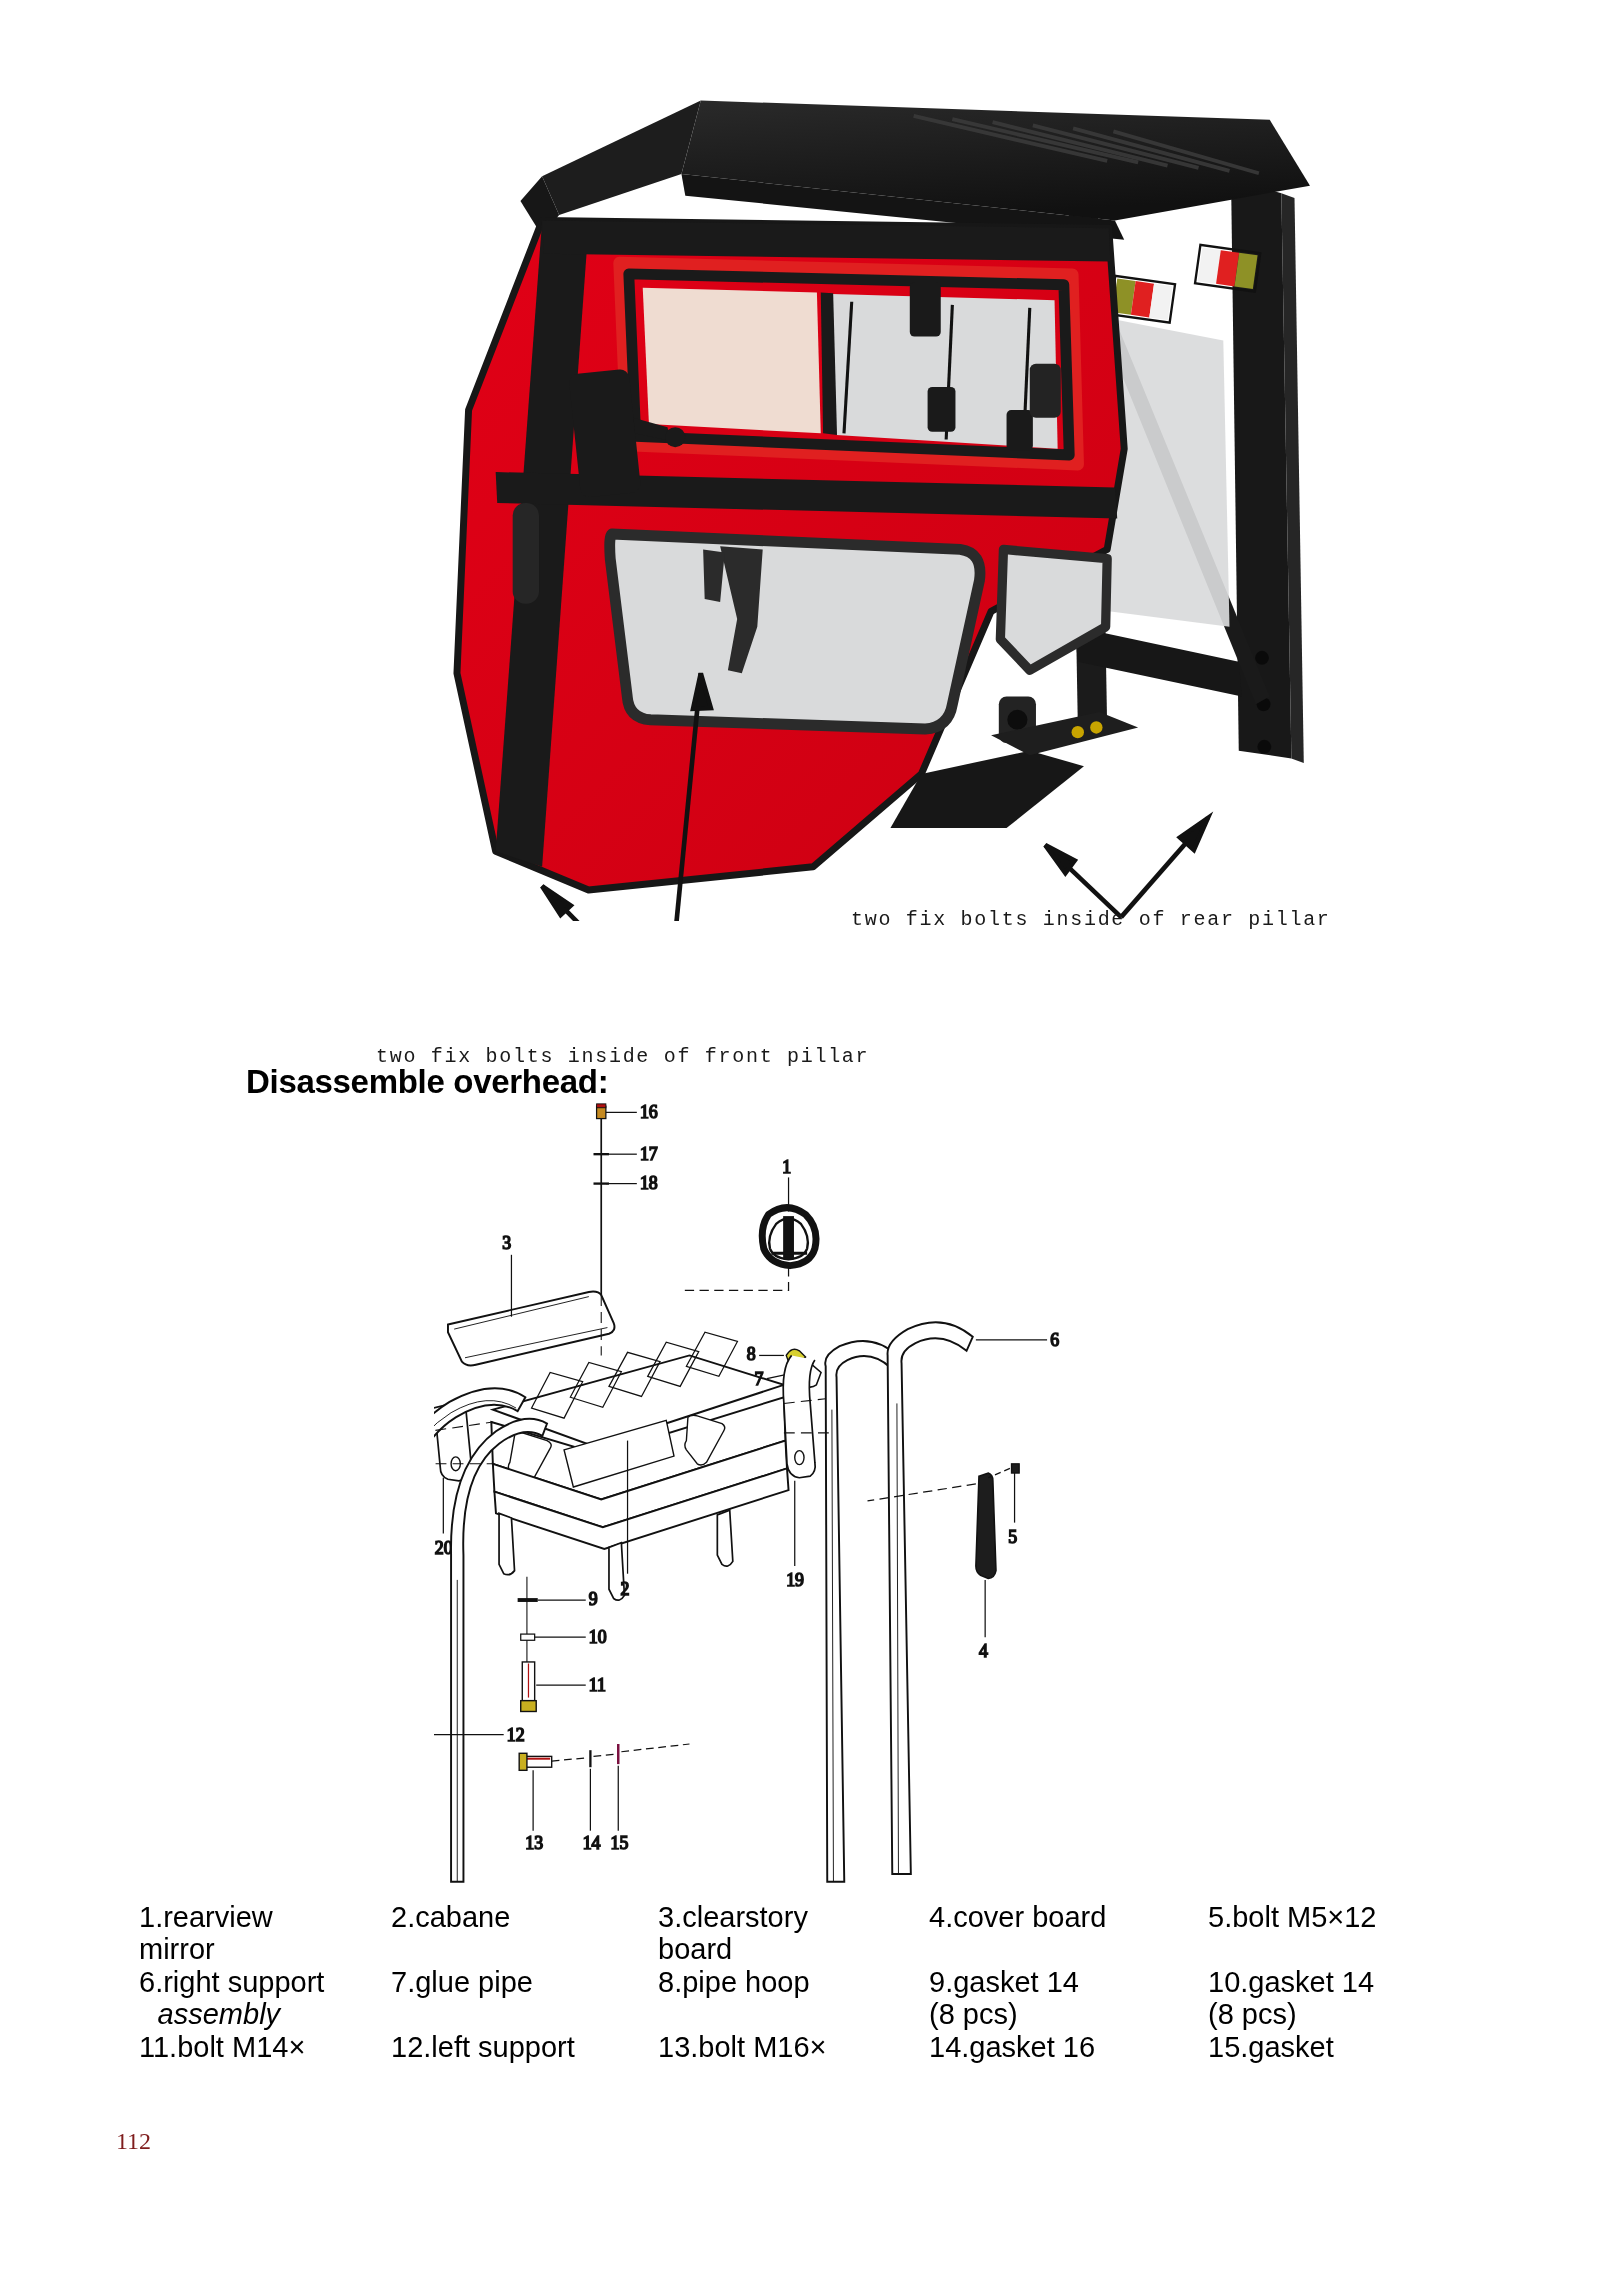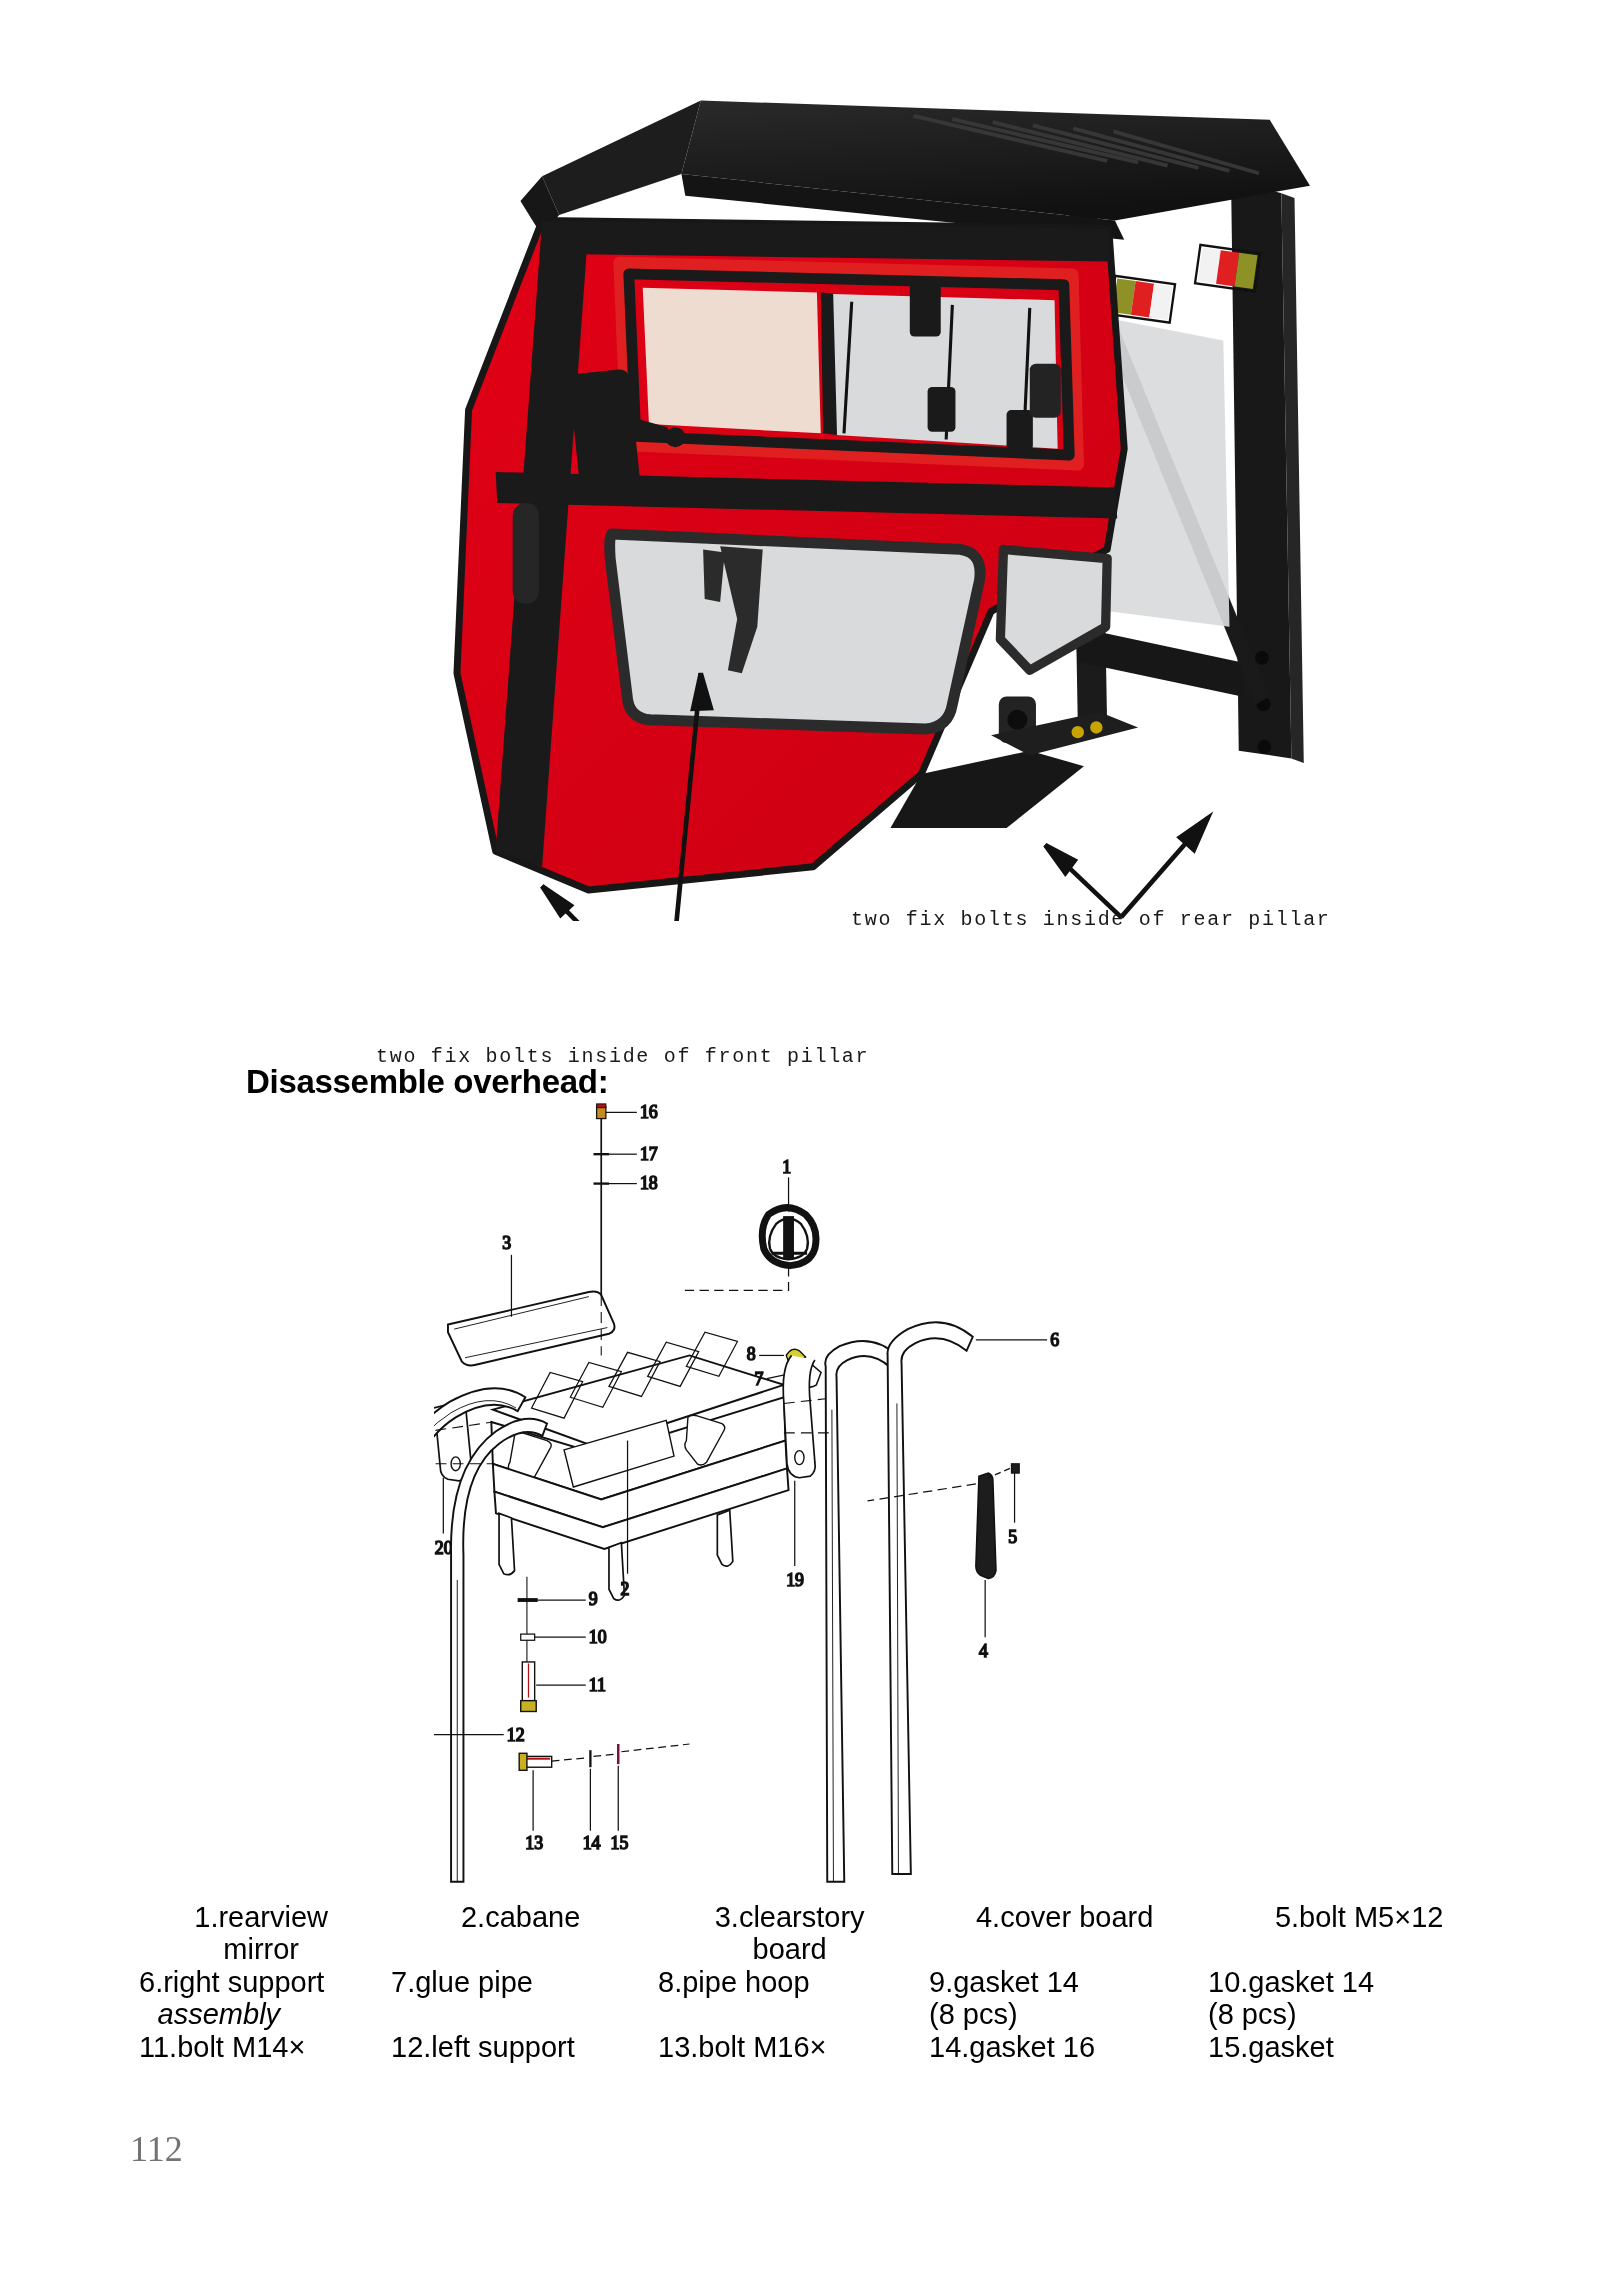--- a/index.html
+++ b/index.html
@@ -74,30 +74,30 @@
     line-height: 1.12;
     color: #000;
     padding-right: 7.7px;
     box-sizing: border-box;
   }
   .pc1 { width: 275px; padding-left: 23px; }
   .pc2 { width: 267px; }
   .pc3 { width: 271px; }
   .pc4 { width: 279px; }
   .pc5 { width: 310px; }
-  .parts-row.r1 .parts-cell { padding-bottom: 0px; text-align: center; }
+  .parts-row.r1 .parts-cell { padding-bottom: 0px; }
   .indent-sub { padding-left: 18.6px; display:block;font-style:italic; }
 
   
   #page-number {
-    left: 130px;
+    left: 116px;
     top: 2128px;
     font-family: "Liberation Serif", "DejaVu Serif", serif;
-    font-size: 36px;
-    color: #737373;
+    font-size: 24px;
+    color: #7f1d1d;
   }
 
   
   .dg-num {
     font-family: "Liberation Serif", "DejaVu Serif", serif;
     font-size: 23px;
     fill: #111;
   }
 </style>
 </head>

